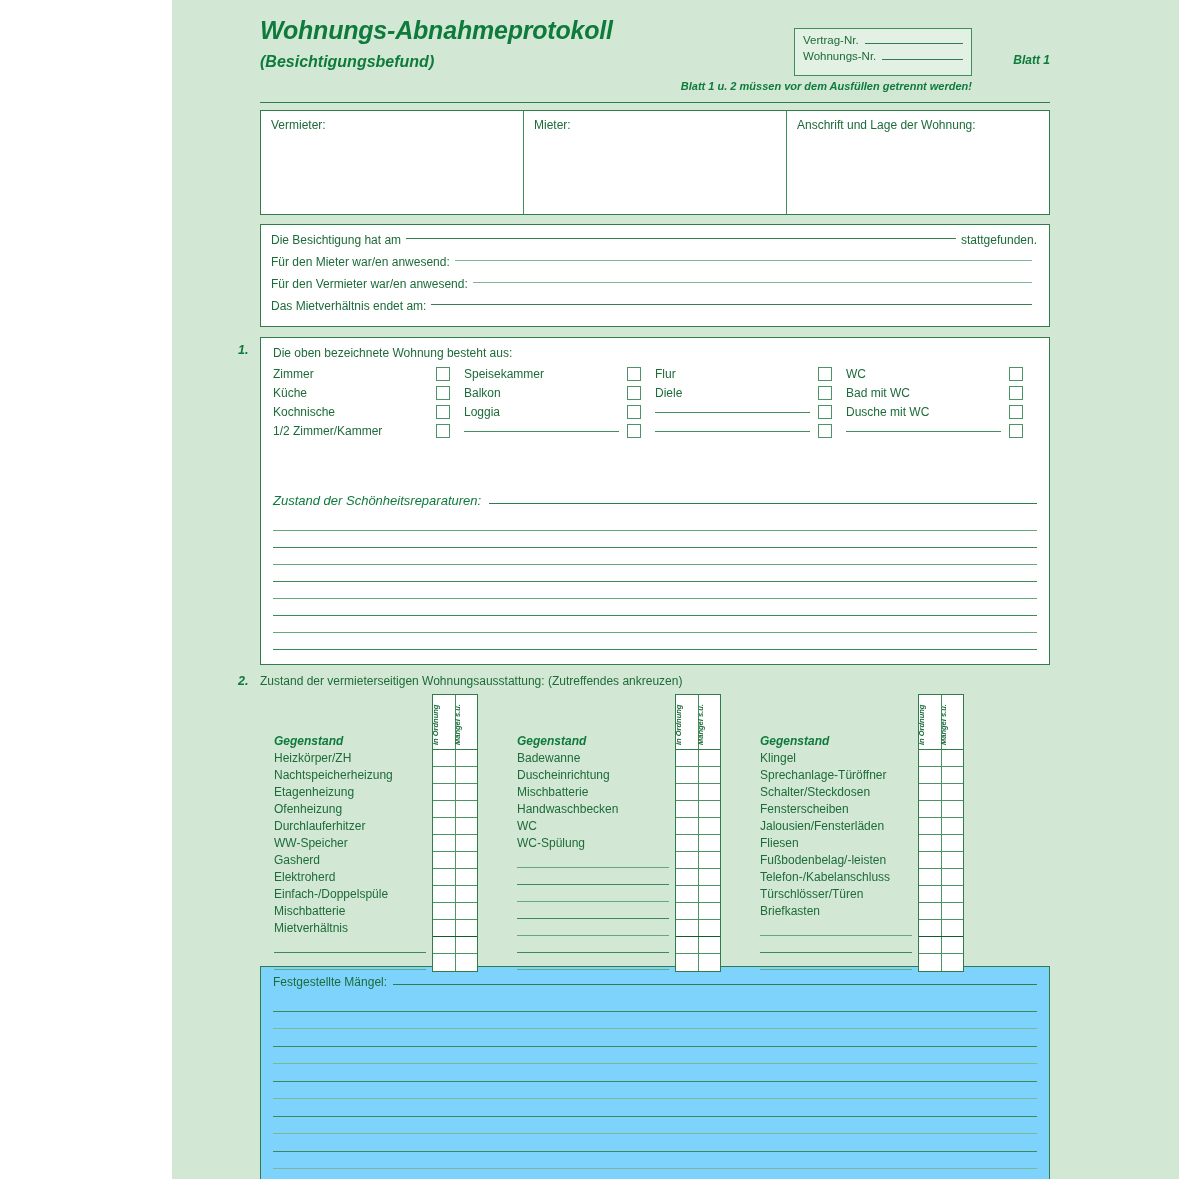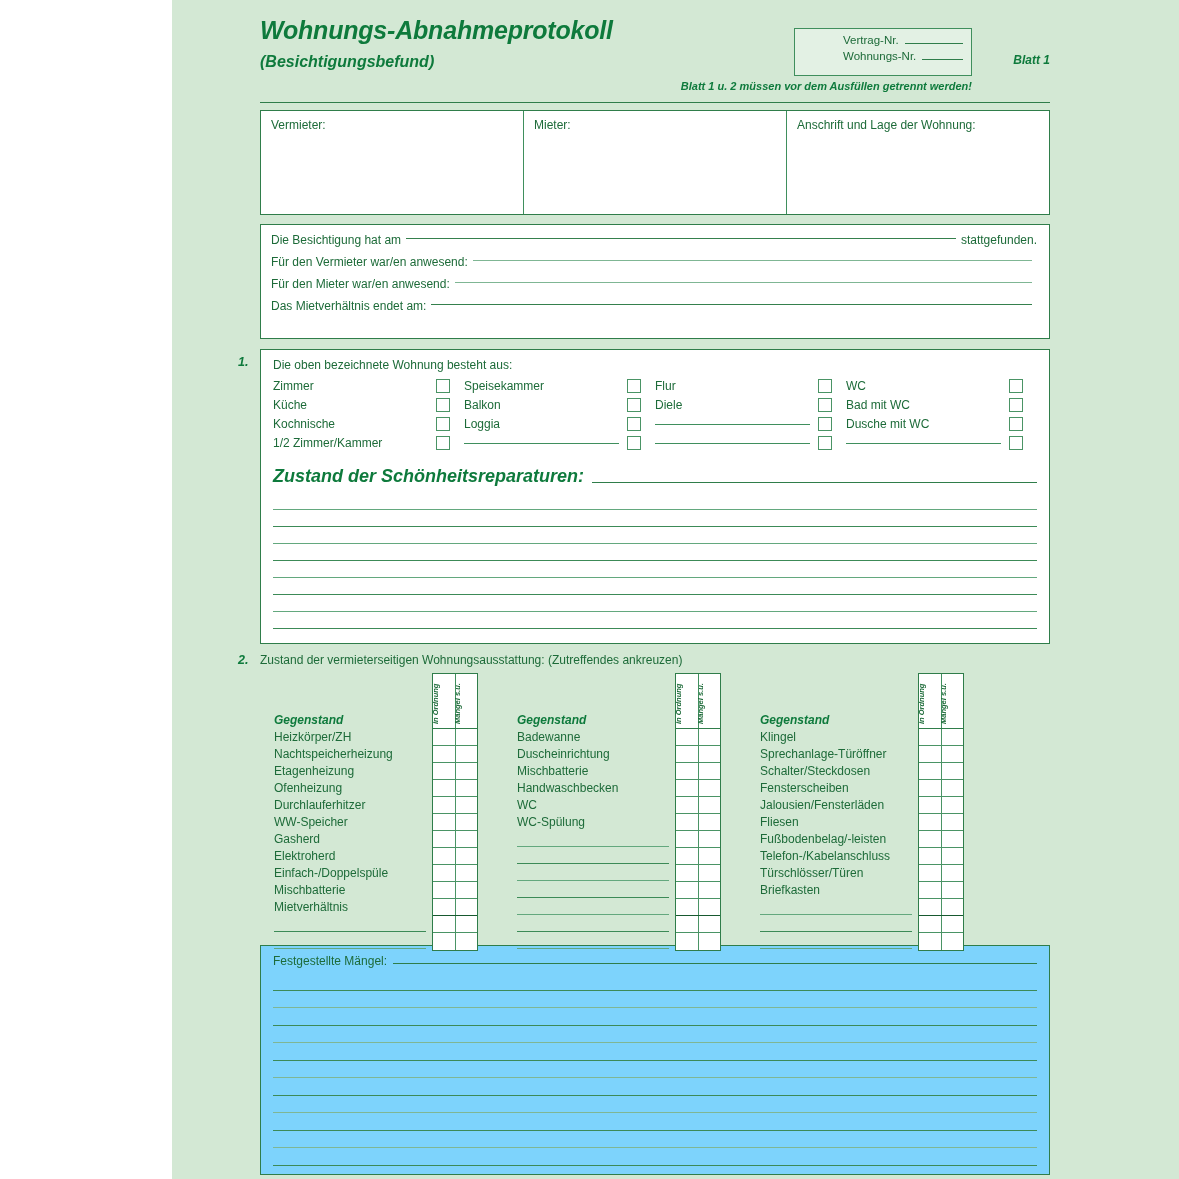--- a/index.html
+++ b/index.html
@@ -51,21 +51,20 @@
     right: 78px; top: 10px;
     width: 178px; height: 48px;
     border: 1.2px solid #3f8f5d;
     background: #e3f1e4;
     padding: 5px 8px 0 8px;
   }
   .nrrow {
     display: flex; align-items: baseline;
     font-size: 11.5px; color: #1d6b39;
     margin-bottom: 4px;
-    margin-left: 40px;
   }
   .nrrow .lbl { white-space: nowrap; }
   .nrrow .ln {
     flex: 1; height: 1px;
     border-bottom: 1.6px solid #2f7d4a;
     margin-left: 6px; margin-bottom: 2px;
   }
   .blatt1 {
     position: absolute;
     right: 0px; top: 35px;
@@ -109,21 +108,21 @@
     margin-top: 9px;
     border: 1.4px solid #2f7d4a;
     background: #ffffff;
     padding: 8px 12px 9px 10px;
   }
   .fline {
     display: flex; align-items: center;
     font-size: 12px; color: #1d6b39;
     margin-bottom: 8px;
   }
-  .fline:last-child { margin-bottom: 16px; }
+  .fline:last-child { margin-bottom: 4px; }
   .fline .lbl { white-space: nowrap; }
   .fline .ln {
     flex: 1; height: 1px; margin: 0 5px 3px 5px;
     border-bottom: 1.6px solid #35804d;
   }
   .fline .ln.thin { border-bottom-width: 1px; border-bottom-color: #7fb694; }
   .fline .tail { white-space: nowrap; }
 
   
   .sec1wrap { position: relative; margin-top: 10px; }
@@ -159,22 +158,22 @@
     width: 14px; height: 14px;
     border: 1.2px solid #4a9465;
     background: #ffffff;
     flex: none;
   }
   .zustand {
     display: flex; align-items: flex-end;
     margin-top: 16px; margin-bottom: 6px;
   }
   .zustand .zl {
-    font-size: 18px; font-weight: bold; font-style: italic;
-    color: #0e7a3c; white-space: nowrap;
+    font-size: 13px; font-weight: normal; font-style: italic;
+    color: #0e7a3c; white-space: nowrap; margin-top: 39px;
   }
   .zustand .ln {
     flex: 1; height: 1px; margin: 0 0 4px 8px;
     border-bottom: 1.6px solid #2f7d4a;
   }
   .wlines { margin-top: 4px; }
   .wline { height: 17px; border-bottom: 1px solid #63a87e; }
   .wline.alt { border-bottom: 1.4px solid #3c8a57; }
 
   
@@ -312,25 +311,25 @@
         </div>
       </div>
 
       <div class="besbox">
         <div class="fline">
           <span class="lbl">Die Besichtigung hat am</span>
           <span class="ln"></span>
           <span class="tail">stattgefunden.</span>
         </div>
         <div class="fline">
+          <span class="lbl">Für den Mieter war/en anwesend:</span>
+          <span class="ln thin"></span>
+        </div>
+        <div class="fline">
           <span class="lbl">Für den Vermieter war/en anwesend:</span>
-          <span class="ln thin"></span>
-        </div>
-        <div class="fline">
-          <span class="lbl">Für den Mieter war/en anwesend:</span>
           <span class="ln thin"></span>
         </div>
         <div class="fline">
           <span class="lbl">Das Mietverhältnis endet am:</span>
           <span class="ln"></span>
         </div>
       </div>
 
       <div class="sec1wrap">
         <div class="secnum">1.</div>

